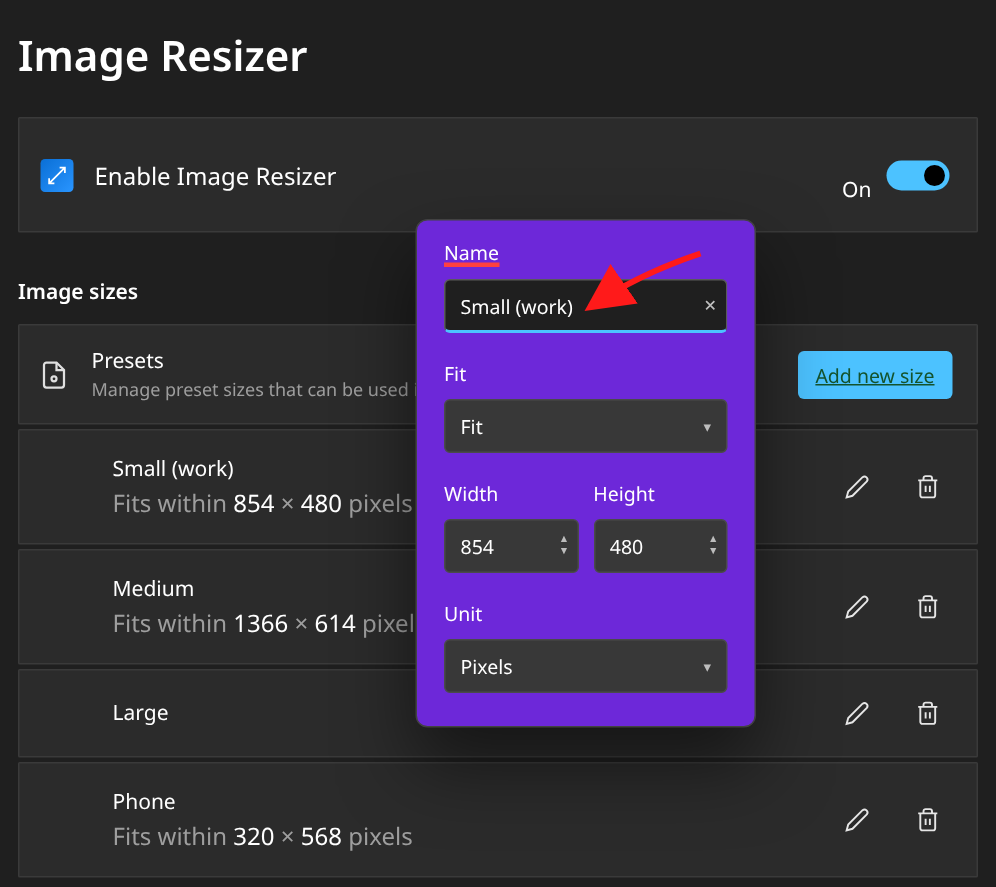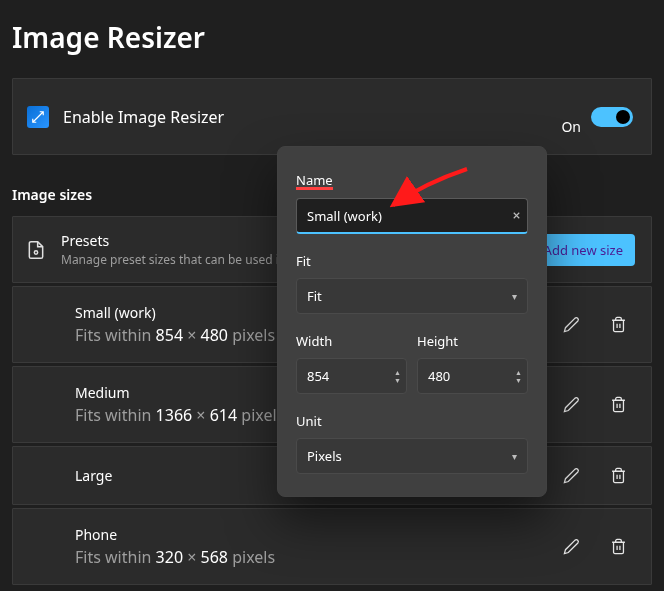--- a/index.html
+++ b/index.html
@@ -13,29 +13,29 @@
     .on-label { font-size: 14px; margin-top: 20px; }
     .toggle { width: 42px; height: 20px; background: #4cc2ff; border-radius: 999px; position: relative; cursor: pointer; }
     .toggle-knob { position: absolute; right: 3px; top: 3px; width: 14px; height: 14px; background: #000; border-radius: 50%; }
     .section-label { font-size: 14px; font-weight: 600; margin: 0 12px 12px; }
     .presets-row { display: flex; align-items: center; justify-content: space-between; padding: 14px 16px 14px 12px; margin-bottom: 3px;}
     .presets-left { display: flex; align-items: center; gap: 14px; }
     .presets-icon { width: 22px; height: 22px; display:flex; align-items:center; justify-content:center;}
     .presets-text {}
     .presets-title { font-size: 14px; }
     .presets-sub { font-size: 12px; color: #9e9e9e; margin-top:1px;}
-    .add-btn { background: #4cc2ff; color: #4c1d95; font-size: 13px; padding: 7px 12px; border-radius: 4px; border:none; cursor:pointer; }
+    .add-btn { background: #4cc2ff; color: #14532d; font-size: 13px; padding: 7px 12px; border-radius: 4px; border:none; cursor:pointer;text-decoration:underline; }
     .size-row { display: flex; align-items: center; justify-content: space-between; padding: 16px 16px; margin-bottom: 3px; }
     .size-row .left { padding-left: 46px; }
     .size-name { font-size: 14px; }
     .size-sub { font-size: 16px; color: #9e9e9e; margin-top:2px;}
     .dim { color:#fff;}
     .row-actions { display:flex; gap:22px; align-items:center; padding-right:4px;}
     .icon-btn { background:none; border:none; color:#e6e6e6; cursor:pointer; padding:4px; display:flex; align-items:center; justify-content:center;}
-    .popup { position: absolute; left: 277px; top: 146px; width: 270px; background: #404040; border: 1px solid #424242; border-radius: 8px; padding: 24px 18px 22px; box-shadow: 0 24px 48px rgba(0,0,0,0.5); }
+    .popup { position: absolute; left: 277px; top: 146px; width: 227px; background: #6d28d9; border: 1px solid #424242; border-radius: 8px; padding: 12px 18px 22px; box-shadow: 0 24px 48px rgba(0,0,0,0.5); }
     .field-label { font-size: 13px; margin-bottom: 8px; }
     .name-label { display:inline-block; border-bottom: 3px solid #ff4040; padding-bottom:0; line-height:1.1;}
     .name-field { position:relative; margin-bottom: 18px;}
     .name-input { width: 100%; background: #1f1f1f; border: 1px solid #5a5a5a; border-bottom: 2px solid #4cc2ff; border-radius: 4px; padding: 8px 32px 7px 10px; font-size: 13px; color:#fff; }
     .clear-btn { position:absolute; right:6px; top:50%; transform:translateY(-50%); background:none; border:none; color:#bdbdbd; cursor:pointer; font-size:13px;}
     .select { position:relative; margin-bottom: 18px;}
     .select-box { width:100%; background:#383838; border:1px solid #4a4a4a; border-radius:4px; padding: 8px 10px; font-size:13px; color:#fff; display:flex; align-items:center; justify-content:space-between; cursor:pointer;}
     .chev { font-size:10px; color:#bdbdbd;}
     .wh-row { display:flex; gap:10px; margin-bottom: 18px;}
     .wh-col { flex:1; }

